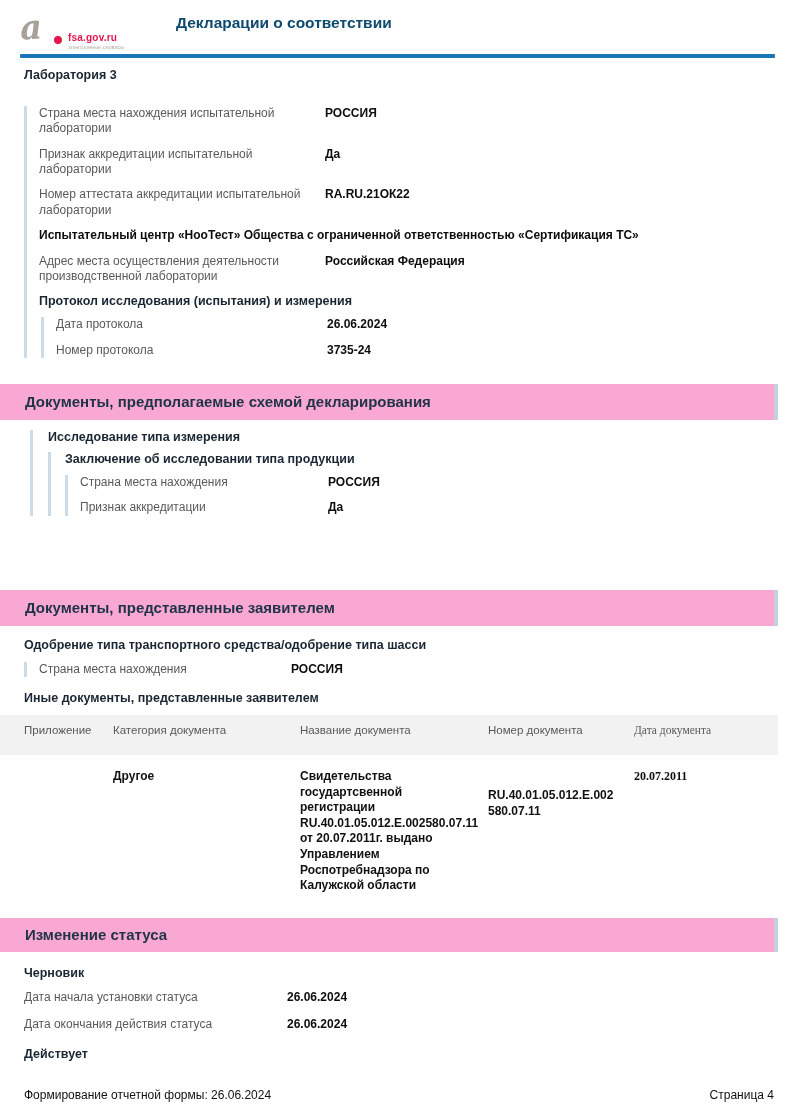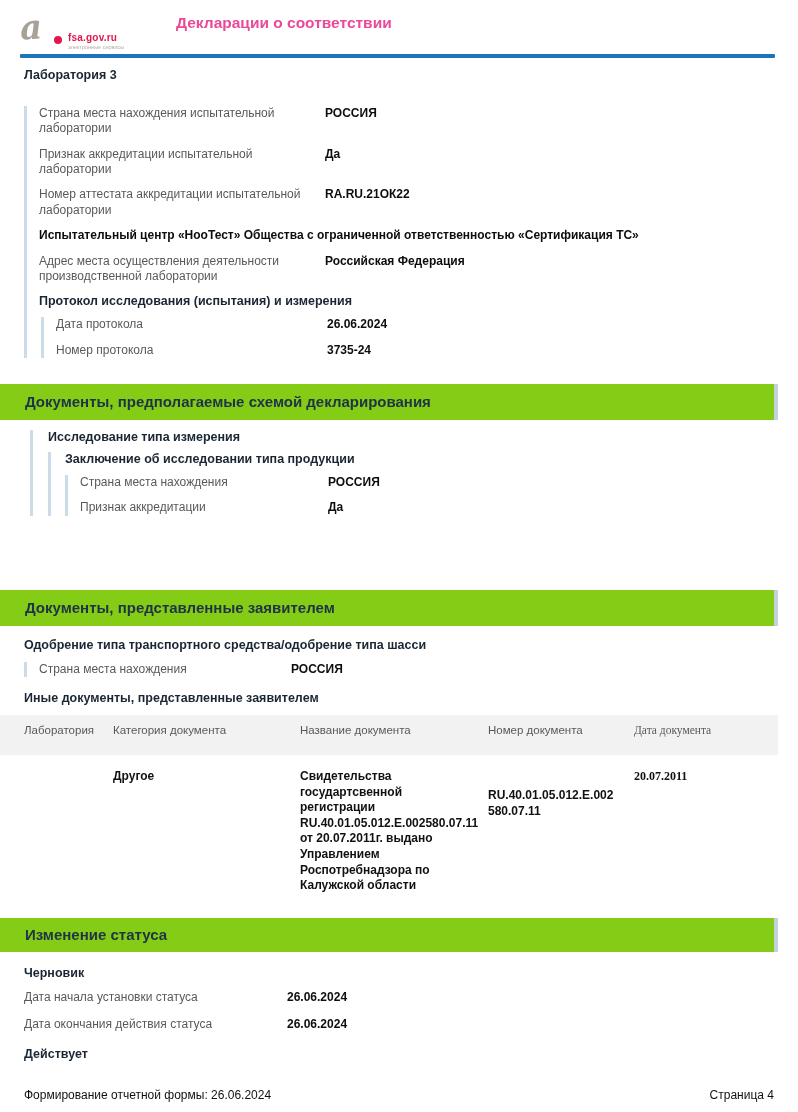--- a/index.html
+++ b/index.html
@@ -13,39 +13,39 @@
   .header { display:flex; align-items:flex-start; padding:10px 24px 0 20px; height:52px; }
   .logo { width:128px; position:relative; flex:none; }
   .logo-glyph {
     font-family:"DejaVu Serif", serif; font-weight:bold; font-style:italic;
     font-size:34px; color:#a8a198; line-height:1; display:inline-block; transform:rotate(-4deg);
   }
   .logo-dot { position:absolute; left:34px; top:26px; width:8px; height:8px; border-radius:50%; background:#e3174c; }
   .logo-text { position:absolute; left:48px; top:22px; }
   .logo-brand { color:#e3174c; font-size:10px; font-weight:700; letter-spacing:.2px; }
   .logo-tagline { color:#b5afa8; font-size:5.5px; margin-top:1px; white-space:nowrap; }
-  .doc-title { font-size:15.5px; font-weight:700; color:#ec4899; margin-left:28px; margin-top:4px; }
+  .doc-title { font-size:15.5px; font-weight:700; color:#0c4a6e; margin-left:28px; margin-top:4px; }
   .top-rule { height:4px; background:#1b75bb; margin:2px 23px 0 20px; border-radius:1px; }
 
   
   .h-bold { font-weight:700; color:#1a2633; font-size:12.5px; }
   .indent { border-left:3px solid #ccdbe8; padding-left:12px; }
   .field-row { display:flex; margin-bottom:10px; font-size:12px; line-height:1.28; }
   .field-row .lbl { color:#595959; flex:none; padding-right:10px; }
   .field-row .val { font-weight:700; color:#0d0d0d; flex:1; padding-right:20px; }
 
   .lab-block { margin:10px 23px 0 24px; }
   .lab-fields { margin-top:24px; margin-left:0; }
   .lab-fields .lbl { width:286px; }
   .protocol-heading { margin-top:8px; }
   .protocol-fields { margin-top:9px; margin-left:2px; }
   .protocol-fields .lbl { width:271px; }
 
   .banner {
-    background:#84cc16; border-right:4px solid #c5d2dd;
+    background:#f9a8d4; border-right:4px solid #c5d2dd;
     margin-right:20px; padding:8px 10px 8px 25px; height:36px;
     font-size:15px; font-weight:700; color:#1f3347; display:flex; align-items:center;
   }
   .banner-scheme { margin-top:16px; }
 
   .scheme-wrap { margin:10px 23px 0 30px; }
   .scheme-outer { padding-left:15px; }
   .scheme-inner { margin-top:8px; padding-left:14px; }
   .scheme-fields { margin-top:9px; padding-left:12px; }
   .scheme-fields .lbl { width:248px; }
@@ -164,21 +164,21 @@
       <div class="field-row">
         <div class="lbl">Страна места нахождения</div>
         <div class="val">РОССИЯ</div>
       </div>
     </div>
     <div class="h-bold other-heading">Иные документы, представленные заявителем</div>
   </div>
 
   <div class="tbl">
     <div class="tbl-head">
-      <div class="tc1">Лаборатория</div>
+      <div class="tc1">Приложение</div>
       <div class="tc2">Категория документа</div>
       <div class="tc3">Название документа</div>
       <div class="tc4">Номер документа</div>
       <div class="tc5">Дата документа</div>
     </div>
     <div class="tbl-row">
       <div class="tc1"></div>
       <div class="tc2">Другое</div>
       <div class="tc3">Свидетельства государтсвенной регистрации RU.40.01.05.012.Е.002580.07.11 от 20.07.2011г. выдано Управлением Роспотребнадзора по Калужской области</div>
       <div class="tc4">RU.40.01.05.012.Е.002580.07.11</div>

